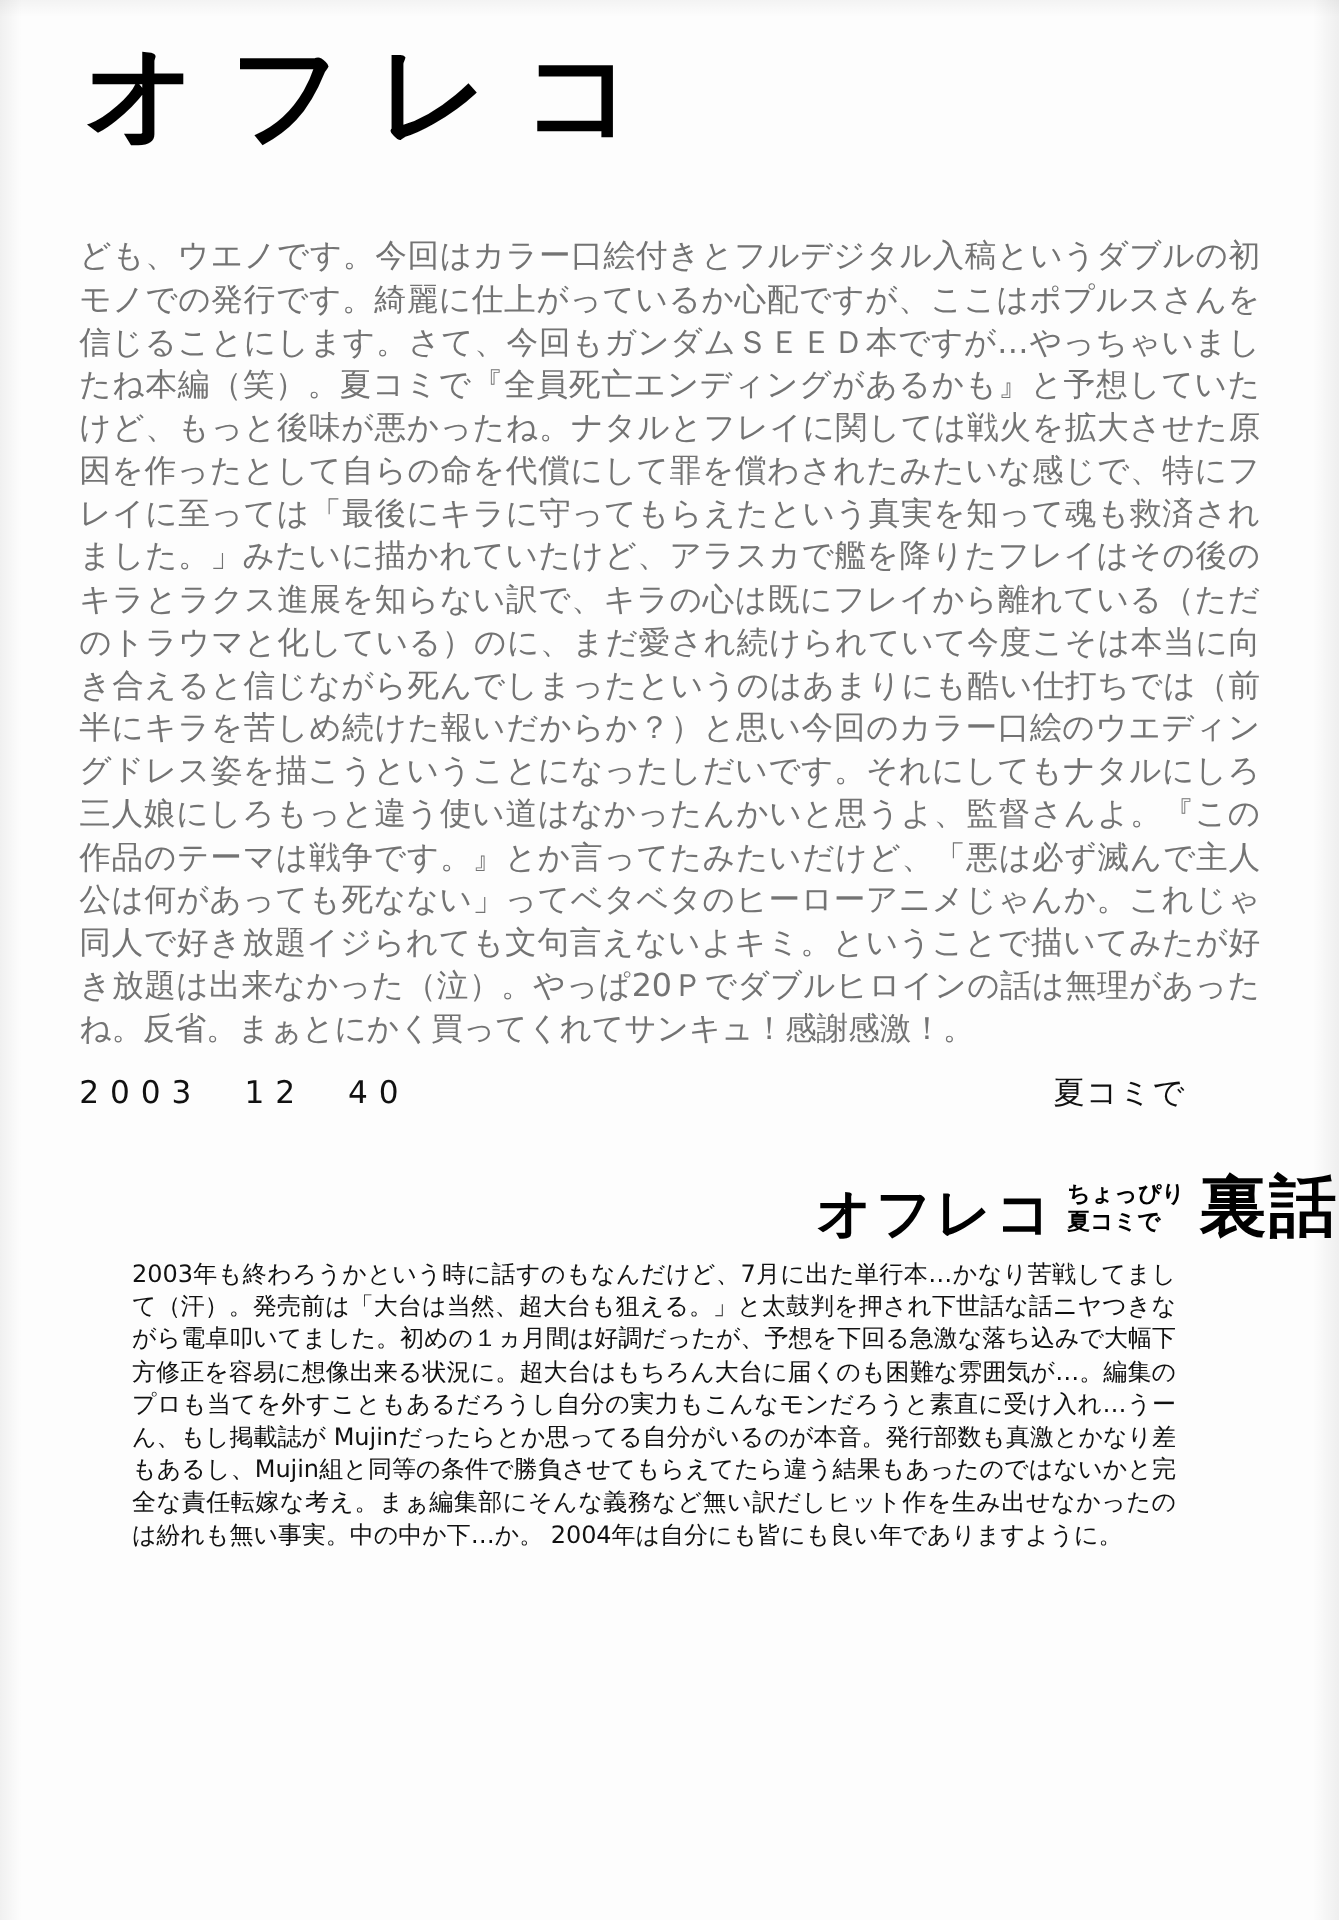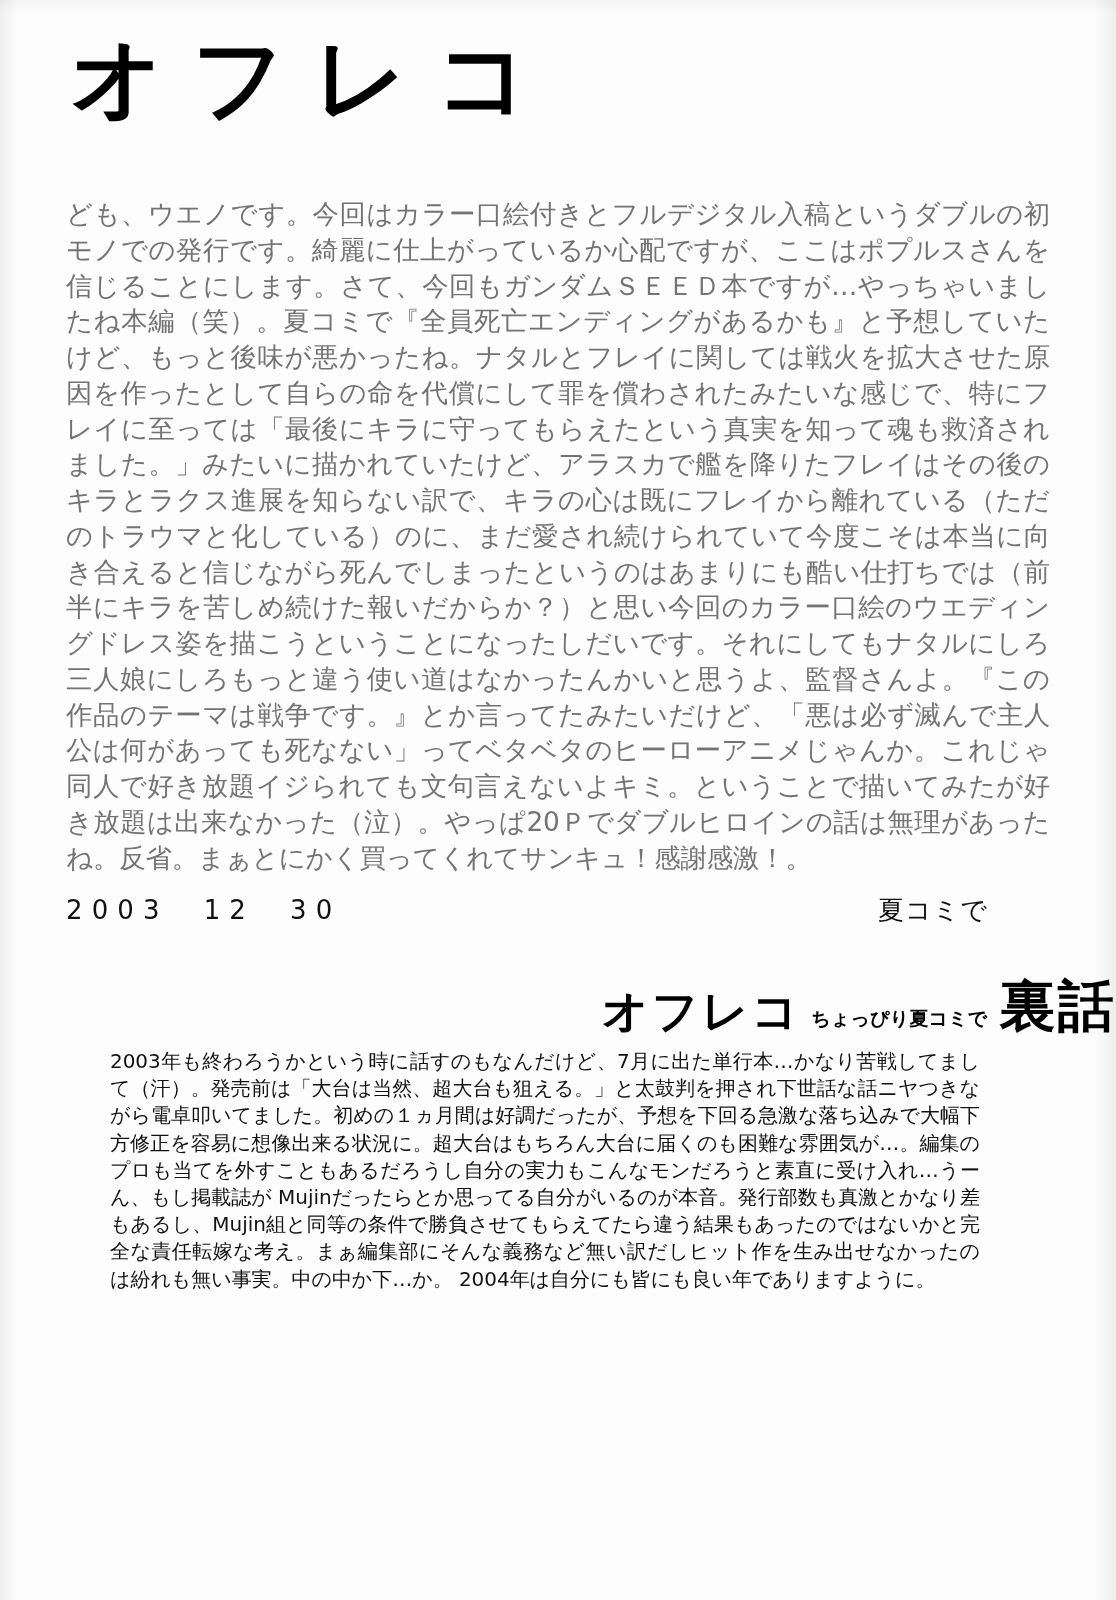--- a/index.html
+++ b/index.html
@@ -95,21 +95,21 @@
   }
   .sh-main {
     font-size: 46px;
     font-weight: 700;
     letter-spacing: 0.06em;
     line-height: 1;
     color: #000;
   }
   .sh-ruby {
     display: flex;
-    flex-direction: row;
+    flex-direction: column;
     font-size: 19px;
     line-height: 1.22;
     font-weight: 700;
     letter-spacing: 0.01em;
     color: #000;
     padding-bottom: 4px;
     margin-left: 4px;
     margin-right: 6px;
   }
   .sh-tail {
@@ -137,21 +137,21 @@
 </head>
 <body>
 
 <div class="page">
 
   <div class="title-main">オフレコ</div>
 
   <div class="body-text">ども、ウエノです。今回はカラー口絵付きとフルデジタル入稿というダブルの初モノでの発行です。綺麗に仕上がっているか心配ですが、ここはポプルスさんを信じることにします。さて、今回もガンダムＳＥＥＤ本ですが…やっちゃいましたね本編（笑）。夏コミで『全員死亡エンディングがあるかも』と予想していたけど、もっと後味が悪かったね。ナタルとフレイに関しては戦火を拡大させた原因を作ったとして自らの命を代償にして罪を償わされたみたいな感じで、特にフレイに至っては「最後にキラに守ってもらえたという真実を知って魂も救済されました。」みたいに描かれていたけど、アラスカで艦を降りたフレイはその後のキラとラクス進展を知らない訳で、キラの心は既にフレイから離れている（ただのトラウマと化している）のに、まだ愛され続けられていて今度こそは本当に向き合えると信じながら死んでしまったというのはあまりにも酷い仕打ちでは（前半にキラを苦しめ続けた報いだからか？）と思い今回のカラー口絵のウエディングドレス姿を描こうということになったしだいです。それにしてもナタルにしろ三人娘にしろもっと違う使い道はなかったんかいと思うよ、監督さんよ。『この作品のテーマは戦争です。』とか言ってたみたいだけど、「悪は必ず滅んで主人公は何があっても死なない」ってベタベタのヒーローアニメじゃんか。これじゃ同人で好き放題イジられても文句言えないよキミ。ということで描いてみたが好き放題は出来なかった（泣）。やっぱ20Ｐでダブルヒロインの話は無理があったね。反省。まぁとにかく買ってくれてサンキュ！感謝感激！。</div>
 
   <div class="signature-row">
-    <span class="sig-date">2003　12　30</span>
+    <span class="sig-date">2003　12　40</span>
     <span class="sig-name">夏コミで</span>
   </div>
 
   <div class="section-heading">
     <span class="sh-main">オフレコ</span>
     <span class="sh-ruby">
       <span>ちょっぴり</span>
       <span>夏コミで</span>
     </span>
     <span class="sh-tail">裏話</span>

